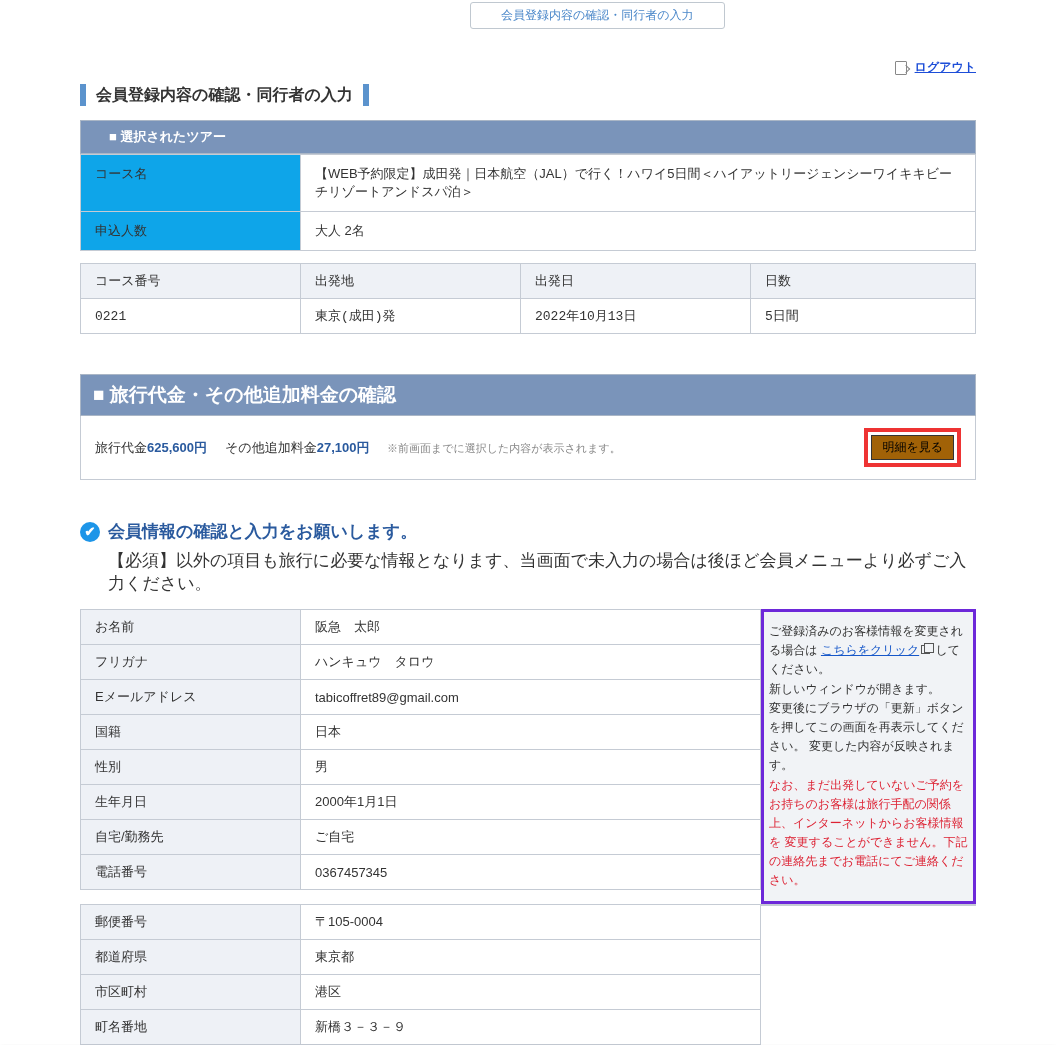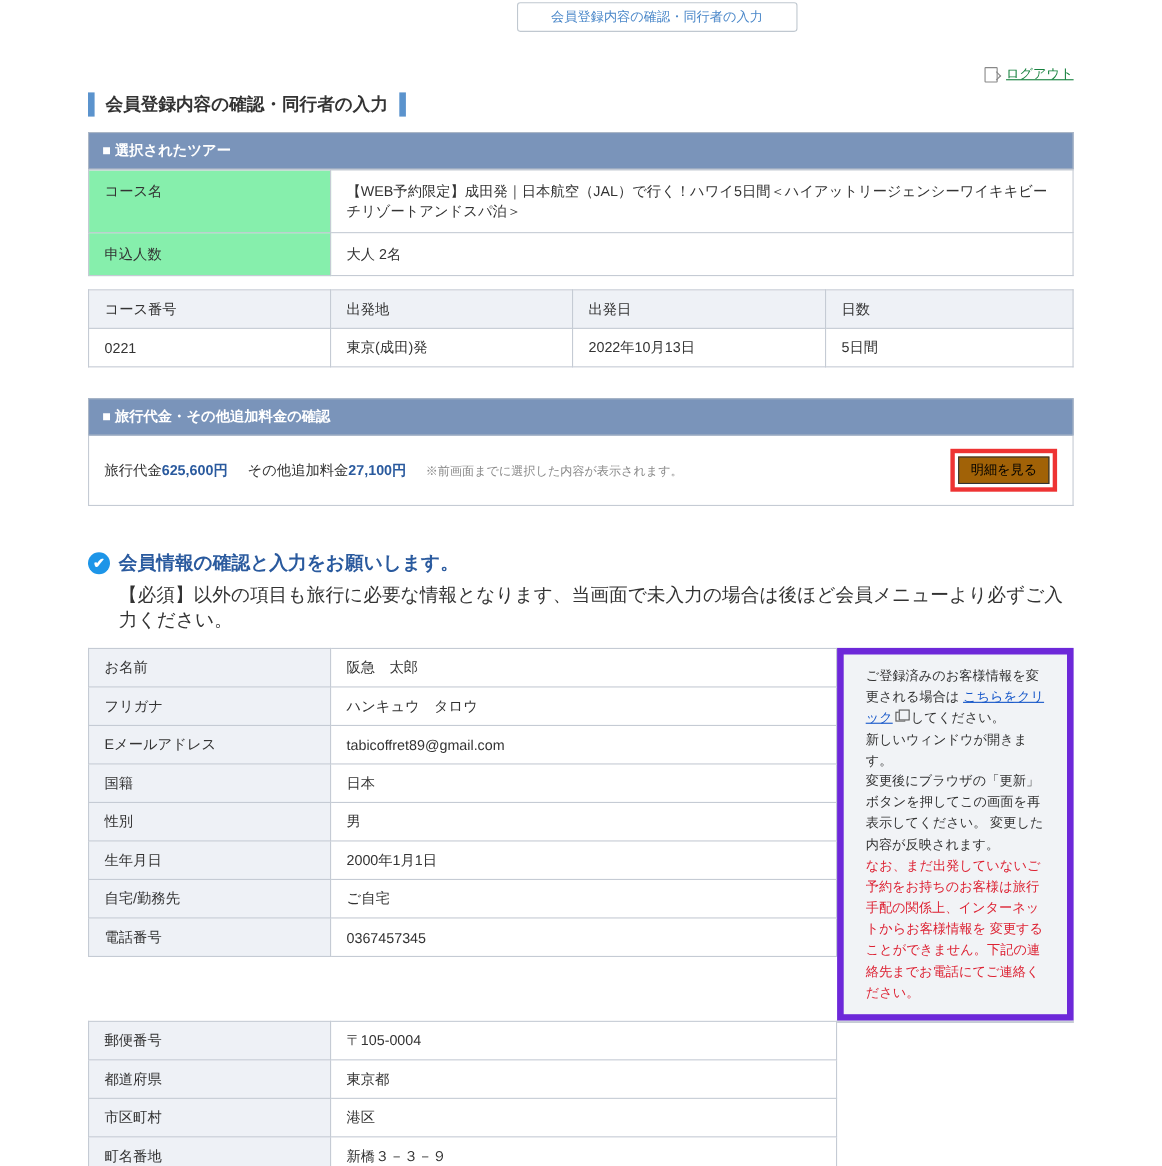--- a/index.html
+++ b/index.html
@@ -3,48 +3,48 @@
   <meta charset="utf-8">
   <style>
     * { box-sizing: border-box; margin: 0; padding: 0; }
     body { font-family: "Hiragino Kaku Gothic ProN", Meiryo, sans-serif; font-size: 13px; color: #333; background: #fff; }
     .page { width: 1056px; margin: 0 auto; padding: 0 80px; position: relative; }
     .sub-tab-row { margin-left: 390px; margin-top: 2px; }
     .sub-tab { display: inline-block; background: #fff; border: 1px solid #c0c8d0; padding: 4px 30px; font-size: 12px; color: #4a87c9; border-radius: 3px; }
     .logout-row { text-align: right; margin: 30px 0 8px; font-size: 12px; }
     .logout-icon { display: inline-block; width: 12px; height: 14px; border: 1px solid #888; border-radius: 1px; margin-right: 4px; vertical-align: middle; position: relative; }
     .logout-icon::after { content: ''; position: absolute; right: -3px; top: 4px; width: 5px; height: 5px; border-top: 1px solid #888; border-right: 1px solid #888; transform: rotate(45deg); }
-    .logout-link { color: #15803d; text-decoration: underline; cursor: pointer; }
+    .logout-link { color: #1d4ed8; text-decoration: underline; cursor: pointer; font-weight: bold; }
     .section-title-row { display: flex; align-items: center; margin: 8px 0 14px; }
     .blue-bar { width: 6px; height: 22px; background: #5b93cd; margin-right: 10px; }
     .blue-bar-r { width: 6px; height: 22px; background: #5b93cd; margin-left: 10px; }
     .section-title { font-size: 16px; font-weight: bold; color: #333; }
-    .panel-header { background: #7a94ba; color: #fff; padding: 7px 12px; font-size: 13px; font-weight: bold; border: 1px solid #aab6c6; }
+    .panel-header { background: #7a94ba; color: #fff; padding: 7px 28px; font-size: 13px; font-weight: bold; border: 1px solid #aab6c6; }
     table { border-collapse: collapse; width: 100%; }
     .tour-table td, .tour-table th { border: 1px solid #c5cbd4; padding: 10px 14px; font-size: 13px; text-align: left; vertical-align: top; }
-    .tour-table th { background: #86efac; width: 220px; font-weight: normal; color: #333; }
-    .detail-table { margin-top: 12px; }
+    .tour-table th { background: #0ea5e9; width: 220px; font-weight: normal; color: #333; }
+    .detail-table { margin-top: 12px; font-family: Liberation Mono, monospace; }
     .detail-table th, .detail-table td { border: 1px solid #c5cbd4; padding: 8px 14px; font-size: 13px; text-align: left; font-weight: normal; }
     .detail-table th { background: #eef1f6; }
-    .fare-header { background: #7a94ba; color: #fff; padding: 7px 12px; font-size: 13px; font-weight: bold; border: 1px solid #aab6c6; margin-top: 28px; }
+    .fare-header { background: #7a94ba; color: #fff; padding: 7px 12px; font-size: 19px; font-weight: bold; border: 1px solid #aab6c6; margin-top: 40px; }
     .fare-body { border: 1px solid #c5cbd4; border-top: none; padding: 12px 14px; display: flex; align-items: center; justify-content: space-between; }
     .fare-text { font-size: 13px; }
     .fare-amount { font-weight: bold; color: #2a5a9e; text-align: right; }
     .fare-note { font-size: 11px; color: #888; margin-left: 14px; }
     .detail-btn-wrap { border: 4px solid #e33; padding: 3px; }
     .detail-btn { border: 1px solid #333; background: #a16207; padding: 3px 10px; font-size: 12px; cursor: pointer; }
     .check-title-row { display: flex; align-items: center; margin-top: 40px; }
     .check-icon { width: 20px; height: 20px; border-radius: 50%; background: #1d95e8; display: inline-flex; align-items: center; justify-content: center; color: #fff; font-size: 13px; font-weight: bold; margin-right: 8px; }
     .check-title { font-size: 17px; font-weight: bold; color: #2a5a9e; }
     .check-sub { font-size: 17px; margin: 6px 0 14px 28px; }
     .member-area { display: flex; align-items: flex-start; gap: 0; }
     .member-table { flex: 1; border-collapse: collapse; }
     .member-table th, .member-table td { border: 1px solid #c5cbd4; padding: 8px 14px; font-size: 13px; text-align: left; font-weight: normal; }
     .member-table th { background: #eef1f6; width: 220px; }
-    .info-box { width: 215px; border: 6px solid #6d28d9; background: #f1f3f6; padding: 10px 20px; font-size: 12px; line-height: 1.6; }
+    .info-box { width: 215px; border: 3px solid #6d28d9; background: #f1f3f6; padding: 10px 5px; font-size: 12px; line-height: 1.6; }
     .info-box a { color: #1657c9; text-decoration: underline; cursor: pointer; }
     .info-box .red { color: #d23; }
     .ext-icon { display: inline-block; width: 9px; height: 9px; border: 1px solid #555; position: relative; margin: 0 2px; vertical-align: baseline; }
     .ext-icon::after { content: ''; position: absolute; left: 2px; top: -3px; width: 8px; height: 8px; border: 1px solid #555; background: #f1f3f6; }
     .torn-gap { height: 90px; background: #fff; position: relative; margin: 0 -80px; }
     .torn-edge-top { position: absolute; top: 0; left: 0; right: 0; height: 40px; background: #fff; clip-path: polygon(0 0, 8% 20px, 15% 8px, 25% 28px, 38% 10px, 48% 25px, 58% 12px, 70% 30px, 82% 14px, 92% 26px, 100% 8px, 100% 0); box-shadow: 0 2px 6px rgba(0,0,0,0.12); filter: drop-shadow(0 2px 3px rgba(0,0,0,0.2)); }
     .torn-edge-bot { position: absolute; bottom: 0; left: 0; right: 0; height: 40px; background: #fff; clip-path: polygon(0 100%, 6% 18px, 14% 30px, 24% 12px, 36% 28px, 48% 14px, 60% 30px, 72% 10px, 84% 26px, 94% 14px, 100% 28px, 100% 100%); filter: drop-shadow(0 -2px 3px rgba(0,0,0,0.2)); }
     .rhs-gray { width: 215px; border: 1px solid #c5cbd4; border-left: none; background: #eef1f6; }
   </style>
 </head>

